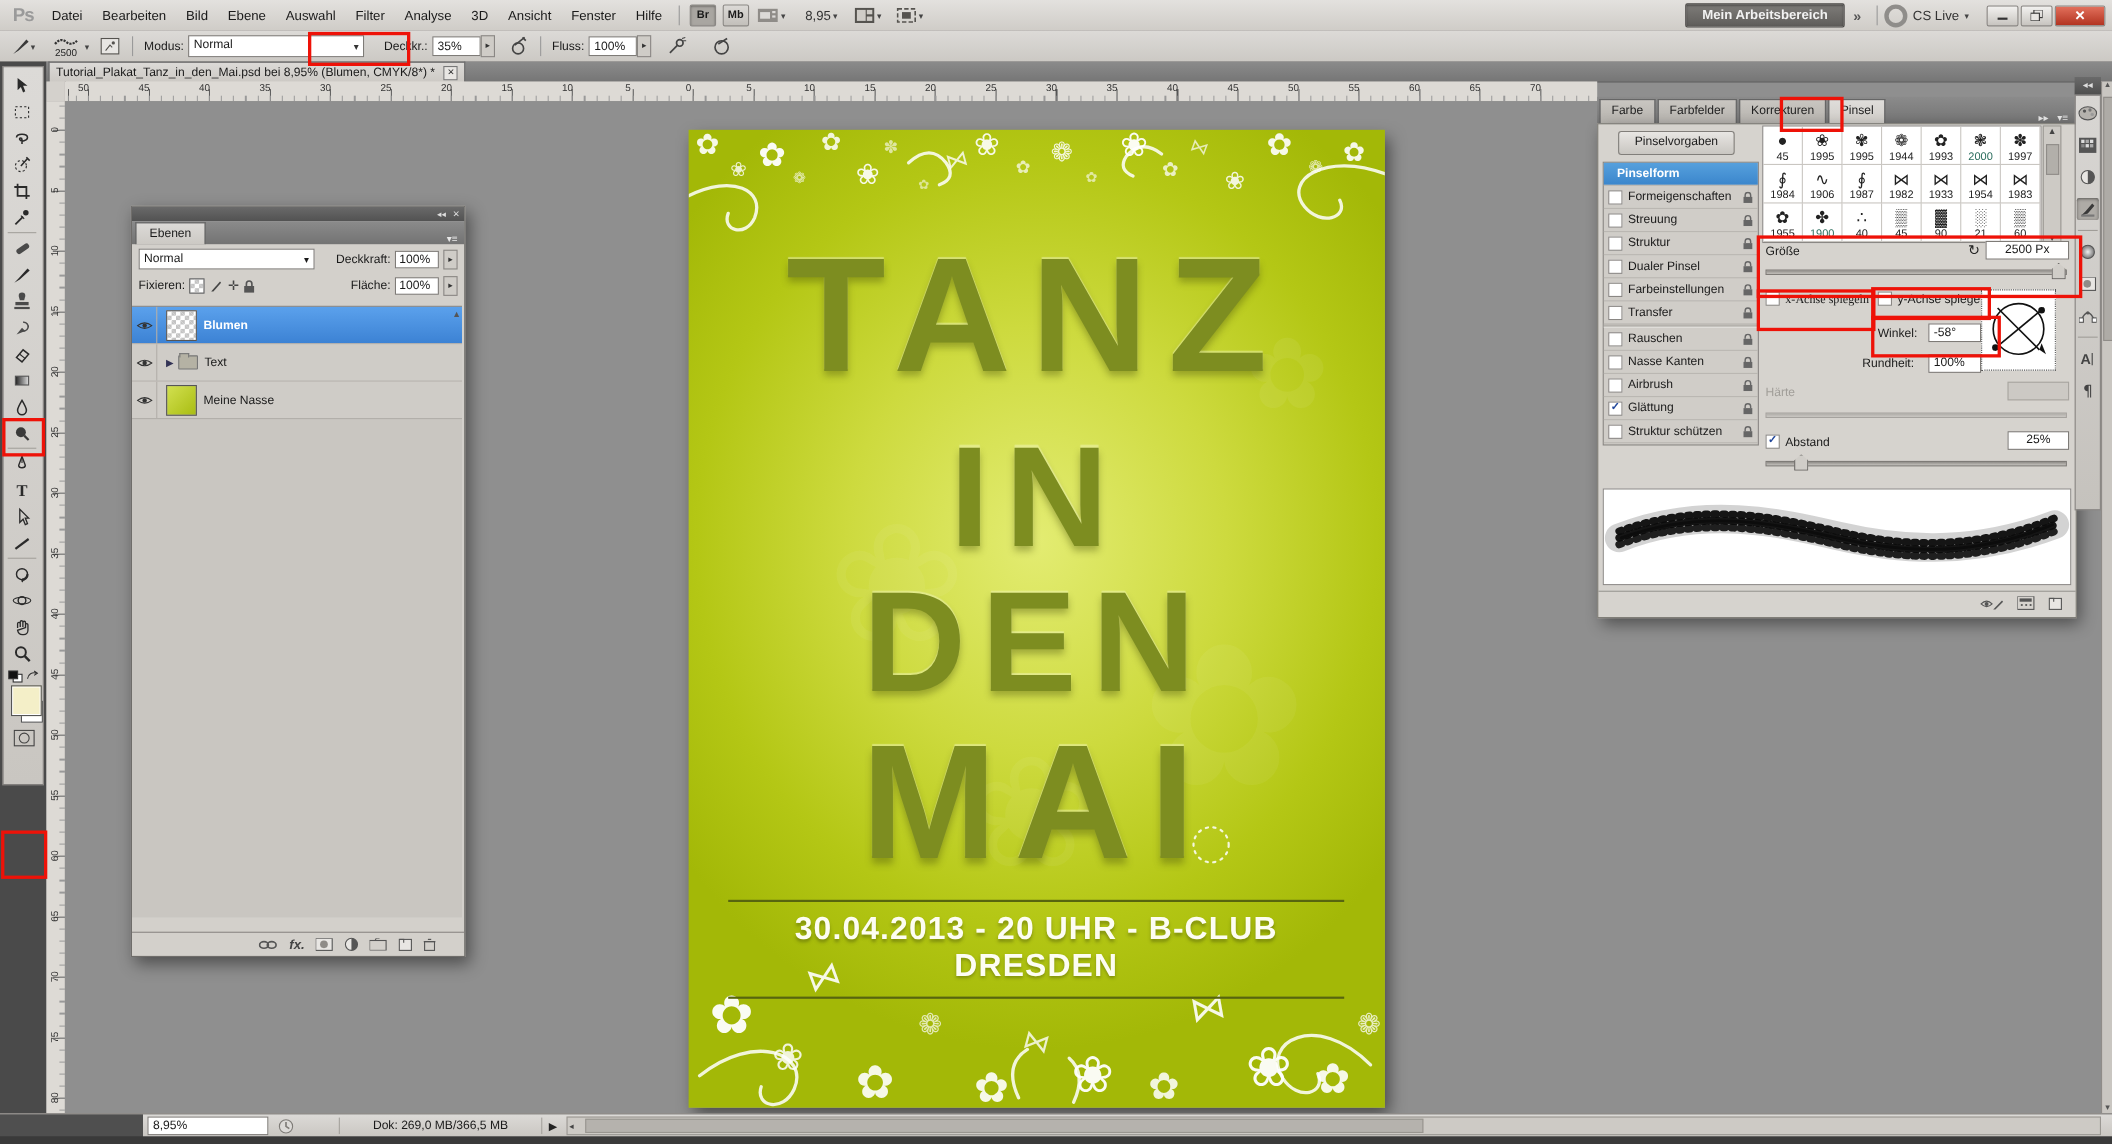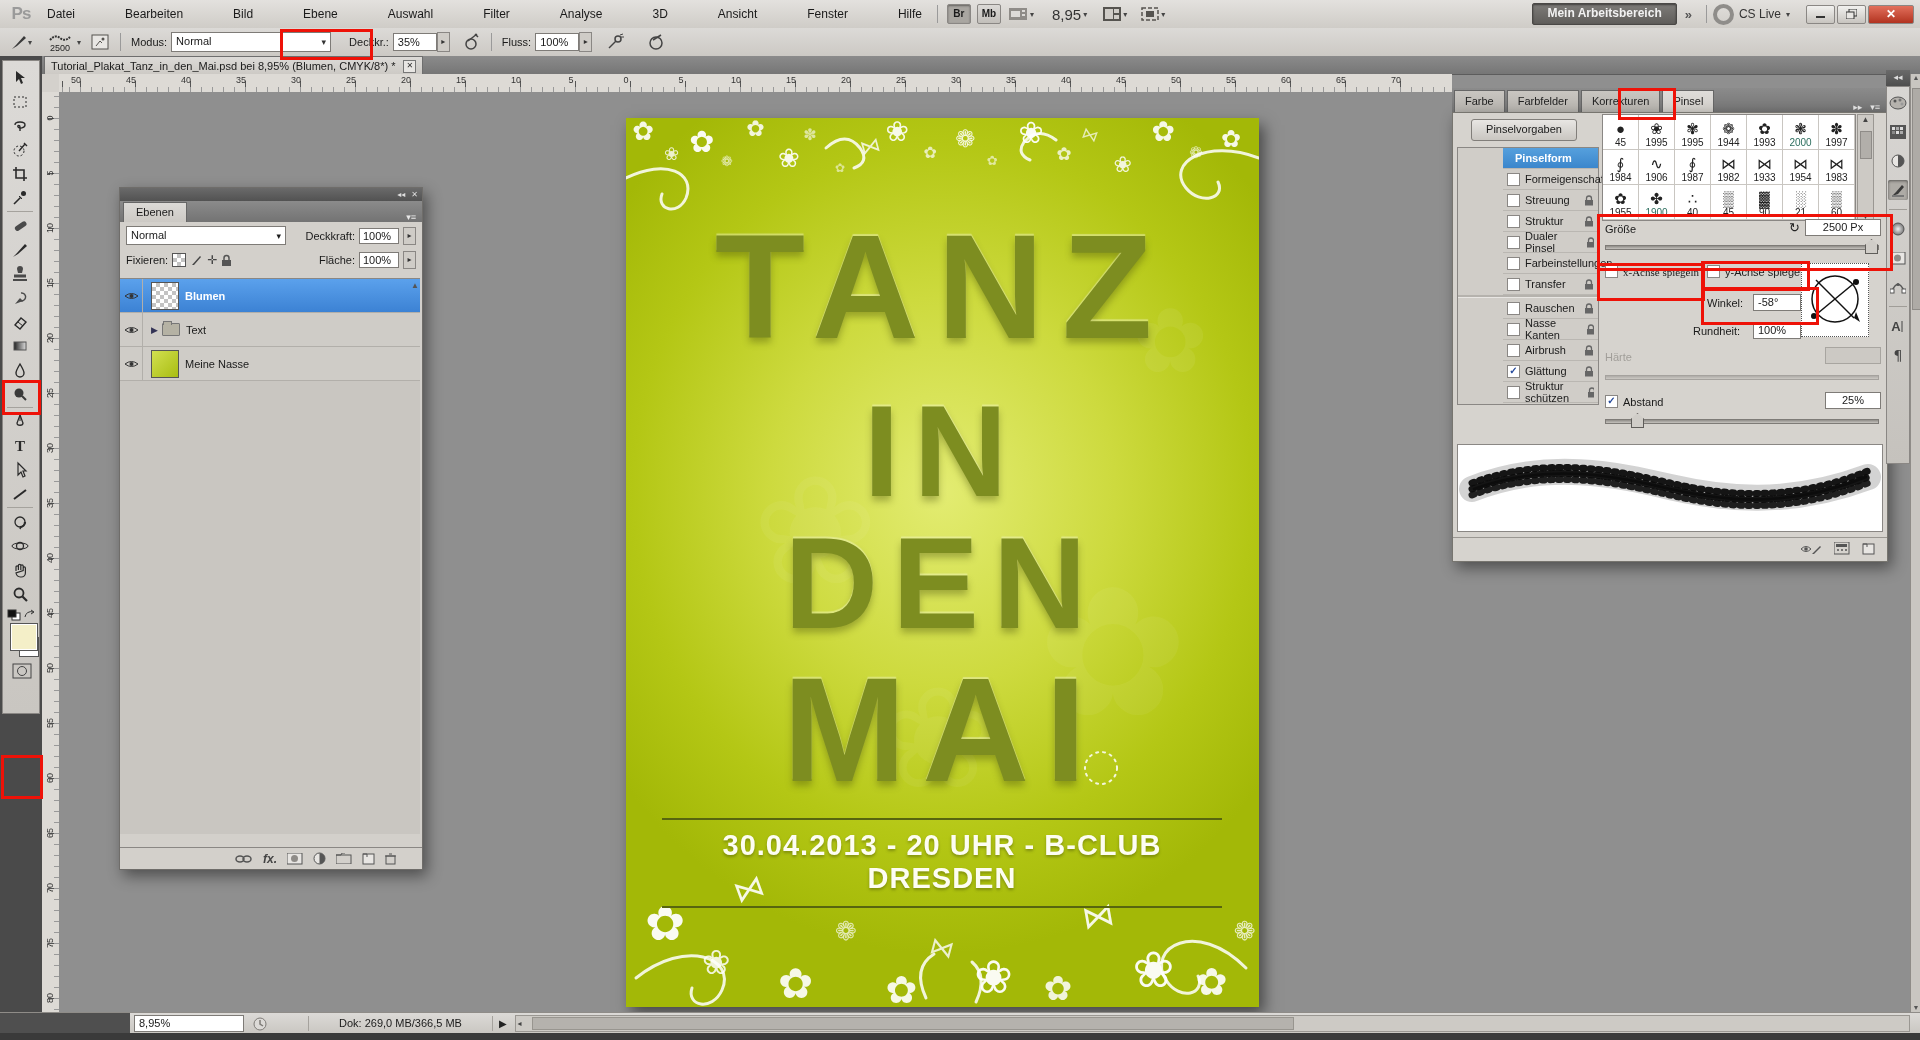--- a/index.html
+++ b/index.html
@@ -79,21 +79,21 @@
   .layer-name{font-size:11px;}
   #lp-bottombar{position:absolute;left:0;bottom:0;width:100%;height:22px;border-top:1px solid #8a8784;display:flex;align-items:center;justify-content:flex-end;gap:10px;padding-right:26px;box-sizing:border-box;color:#444;font-size:11px;}
   
   #right-tabs{position:absolute;left:1452px;top:88px;width:434px;height:24px;background:linear-gradient(#8b8b8b,#747474);display:flex;align-items:flex-end;}
   .rtab{height:21px;padding:0 10px;font-size:11px;line-height:21px;background:linear-gradient(#c9c6c1,#b5b2ad);border:1px solid #666;border-bottom:none;margin-left:2px;color:#222;}
   .rtab.active{background:linear-gradient(#dfddda,#d0cdc8);}
   #rtabs-icons{margin-left:auto;color:#e8e8e8;font-size:9px;padding:0 6px;display:flex;gap:8px;}
   #brush-panel{position:absolute;left:1452px;top:112px;width:434px;height:448px;background:#d6d3ce;border:1px solid #77756f;box-shadow:4px 6px 14px rgba(0,0,0,.45);}
   #presets-btn{position:absolute;left:18px;top:6px;width:104px;height:20px;background:linear-gradient(#e8e6e3,#c9c6c1);border:1px solid #817e7a;border-radius:3px;font-size:11px;text-align:center;line-height:19px;}
   #sections{position:absolute;left:4px;top:34px;width:140px;height:256px;background:#d0cdc8;border:1px solid #8a8784;}
-  .sec-row{height:20px;display:flex;align-items:center;border-bottom:1px solid #bab7b2;padding:0 4px;gap:5px;font-size:11px;position:relative;margin-left:45px;}
+  .sec-row{height:20px;display:flex;align-items:center;border-bottom:1px solid #bab7b2;padding:0 4px;gap:5px;font-size:11px;position:relative;}
   .sec-row.hdr{background:linear-gradient(#56a0dd,#3b86cc);color:#fff;font-weight:bold;padding-left:12px;}
   .cbx{width:11px;height:11px;background:#fff;border:1px solid #8a8784;font-size:10px;line-height:10px;text-align:center;color:#23489b;font-weight:bold;flex:none;}
   .lockico{margin-left:auto;}
   #brush-grid{position:absolute;left:149px;top:1px;width:252px;height:105px;background:#fff;border:1px solid #8a8784;display:grid;grid-template-columns:repeat(7,36px);grid-auto-rows:35px;}
   .bcell{border-right:1px solid #c9c6c1;border-bottom:1px solid #c9c6c1;display:flex;flex-direction:column;align-items:center;justify-content:flex-end;overflow:hidden;}
   .bcell .glyph{font-size:15px;color:#222;line-height:16px;}
   .bcell .bnum{font-size:10px;line-height:12px;color:#222;}
   .bcell .bnum.hl{color:#2c6e5e;}
   #grid-scroll{position:absolute;left:404px;top:1px;width:15px;height:107px;background:#cdcac5;border:1px solid #9a9792;font-size:8px;color:#444;}
   .slider-track{position:absolute;height:3px;background:linear-gradient(#8f8c88,#c5c2bd);border:1px solid #7e7b77;}
@@ -124,21 +124,21 @@
   .redbox{position:absolute;border:3px solid #ee1208;z-index:50;pointer-events:none;}
   svg{display:block;}
 </style>
 </head>
 <body>
 
 <div id="root">
 
   <div id="appbar">
     <div id="ps-logo">Ps</div>
-    <div id="menus" style="display:flex;gap:32px;">
+    <div id="menus" style="display:flex;">
         <span class="menu-item">Datei</span>
         <span class="menu-item">Bearbeiten</span>
         <span class="menu-item">Bild</span>
         <span class="menu-item">Ebene</span>
         <span class="menu-item">Auswahl</span>
         <span class="menu-item">Filter</span>
         <span class="menu-item">Analyse</span>
         <span class="menu-item">3D</span>
         <span class="menu-item">Ansicht</span>
         <span class="menu-item">Fenster</span>
@@ -150,21 +150,21 @@
     <div class="bar-ico">
       <svg width="20" height="14">
           <rect x="1" y="1" width="18" height="12" fill="#8f8c88"></rect>
           <rect x="3" y="4" width="9" height="6" fill="#dcdad7"></rect>
           <rect x="14" y="3" width="3" height="2" fill="#dcdad7"></rect>
           <rect x="14" y="7" width="3" height="2" fill="#dcdad7"></rect>
         </svg>
       <span class="drop-arrow">▾</span>
     </div>
     <div class="bar-ico" style="margin-left:14px;">
-      <span style="font-size:15px;color:#333;">8,95</span>
+      <span style="font-size:12px;color:#333;">8,95</span>
       <span class="drop-arrow">▾</span>
     </div>
     <div class="bar-ico" style="margin-left:12px;">
       <svg width="18" height="14">
           <rect x="0" y="0" width="18" height="14" fill="#55534f"></rect>
           <rect x="2" y="2" width="8" height="10" fill="#cfccc7"></rect>
           <rect x="11" y="2" width="5" height="4" fill="#cfccc7"></rect>
           <rect x="11" y="8" width="5" height="4" fill="#cfccc7"></rect>
         </svg>
       <span class="drop-arrow">▾</span>

